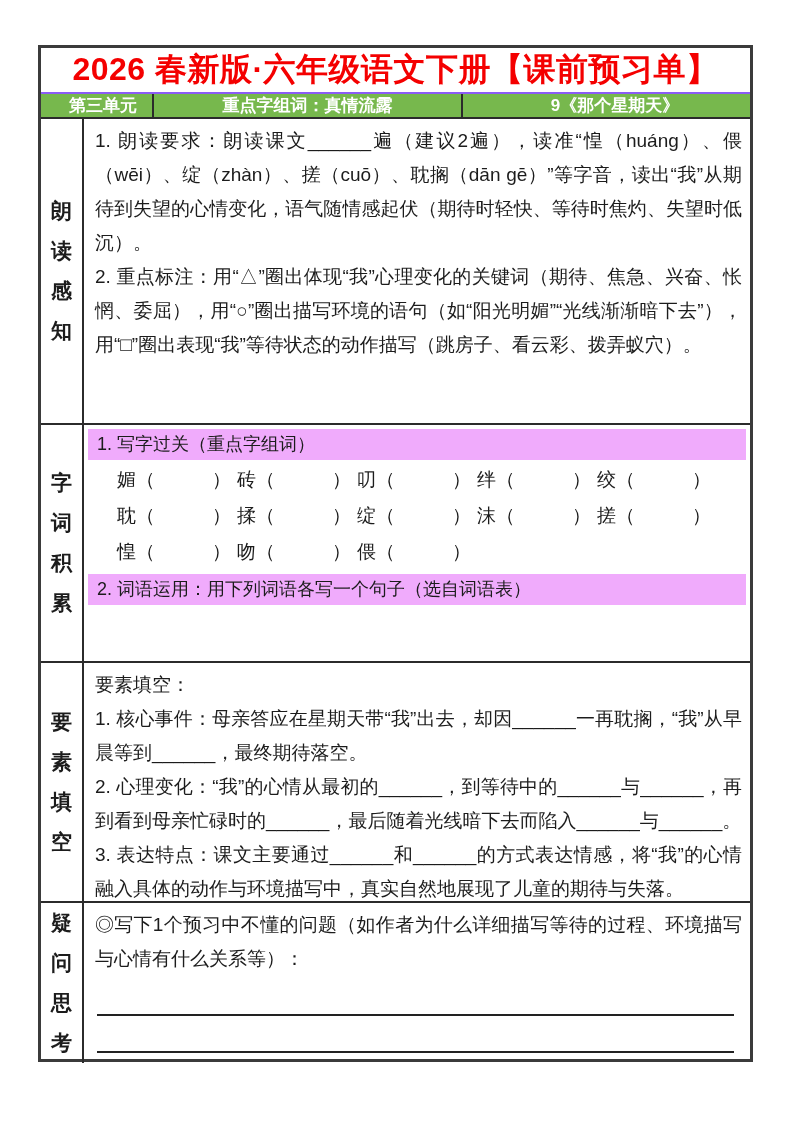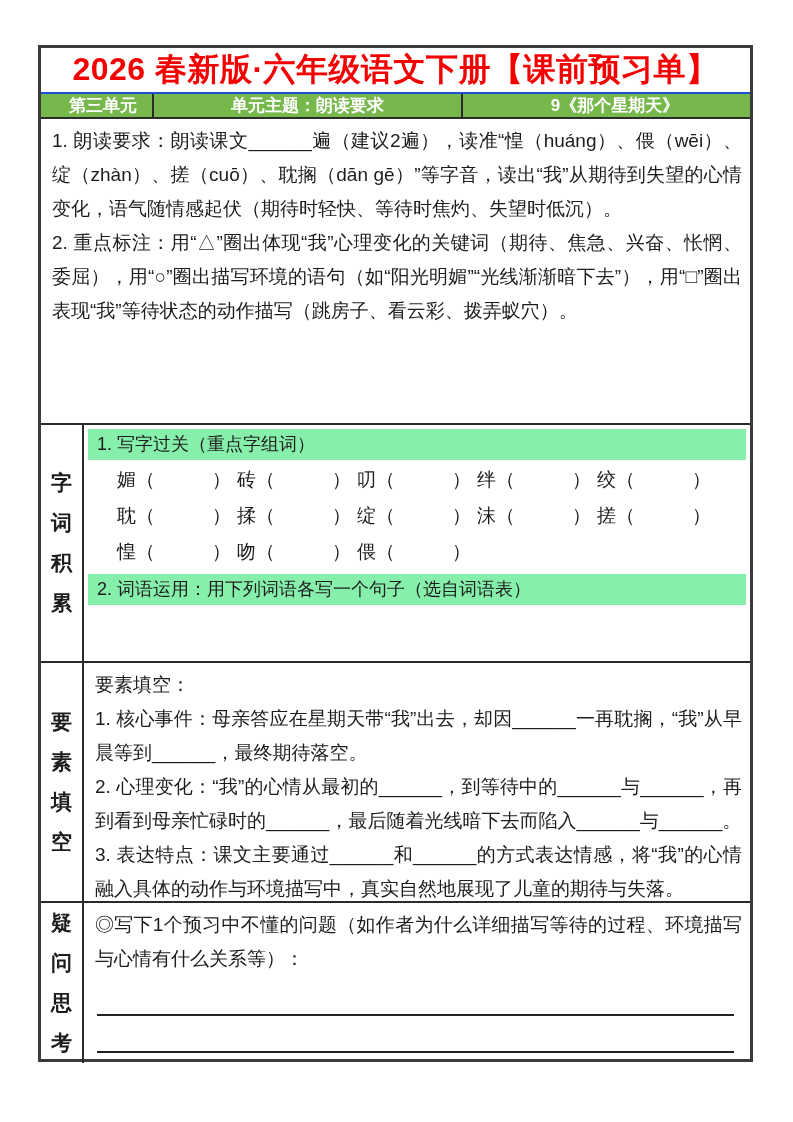--- a/index.html
+++ b/index.html
@@ -12,21 +12,21 @@
   .frame {
     position: absolute;
     left: 38px; top: 45px;
     width: 715px; height: 1017px;
     border: 3px solid #3b3b3b;
     background: #ffffff;
     display: flex; flex-direction: column;
   }
   .title-row {
     height: 60px;
-    border-bottom: 2px solid #1d4ed8;
+    border-bottom: 2px solid #8b5cf6;
     display: flex; align-items: center; justify-content: center;
   }
   .doc-title {
     color: #f40000;
     font-size: 32px;
     font-weight: bold;
     letter-spacing: 0.5px;
     white-space: nowrap;
   }
   .unit-row {
@@ -59,21 +59,21 @@
   }
   .content {
     flex: 1; overflow: hidden;
     font-size: 19px; line-height: 34px;
     padding: 5px 8px 0 11px;
     text-align: justify;
   }
   .content p { margin: 0; }
   .words-content { padding: 0 3px; text-align: left; }
   .gray-bar {
-    background: #86efac;
+    background: #f0abfc;
     height: 31px; line-height: 31px;
     padding-left: 9px;
     font-size: 18px;
     margin: 4px 1px 2px 1px;
     white-space: nowrap;
   }
   .char-row { display: flex; padding-left: 30px; height: 36px; line-height: 36px; }
   .char-cell { width: 120px; white-space: nowrap; }
   .sent-row { display: flex; padding-left: 30px; height: 35px; line-height: 35px; }
   .sent-item { width: 290px; white-space: nowrap; }
@@ -89,27 +89,30 @@
 <body>
 
 <div class="frame">
 
   <div class="title-row">
     <span class="doc-title">2026 春新版·六年级语文下册【课前预习单】</span>
   </div>
 
   <div class="unit-row">
     <div class="unit-cell c1">第三单元</div>
-    <div class="unit-cell c2">单元主题：朗读要求</div>
+    <div class="unit-cell c2">重点字组词：真情流露</div>
     <div class="unit-cell c3">9《那个星期天》</div>
   </div>
 
   <div class="sections">
 
     <div class="section sec-reading">
+      <div class="label-col">
+        <span class="vlabel">朗读感知</span>
+      </div>
       <div class="content">
         <p>1. 朗读要求：朗读课文______遍（建议2遍），读准“惶（huáng）、偎（wēi）、绽（zhàn）、搓（cuō）、耽搁（dān gē）”等字音，读出“我”从期待到失望的心情变化，语气随情感起伏（期待时轻快、等待时焦灼、失望时低沉）。</p>
         <p>2. 重点标注：用“△”圈出体现“我”心理变化的关键词（期待、焦急、兴奋、怅惘、委屈），用“○”圈出描写环境的语句（如“阳光明媚”“光线渐渐暗下去”），用“□”圈出表现“我”等待状态的动作描写（跳房子、看云彩、拨弄蚁穴）。</p>
       </div>
     </div>
 
     <div class="section sec-words">
       <div class="label-col">
         <span class="vlabel">字词积累</span>
       </div>

